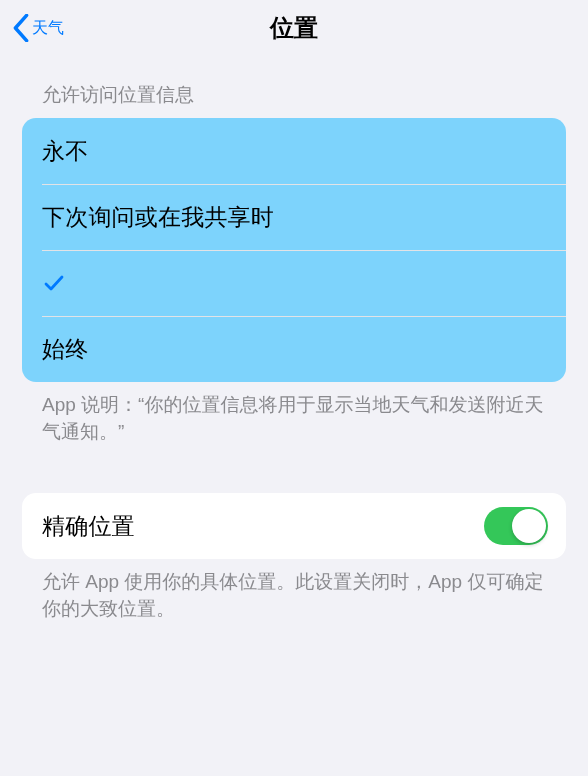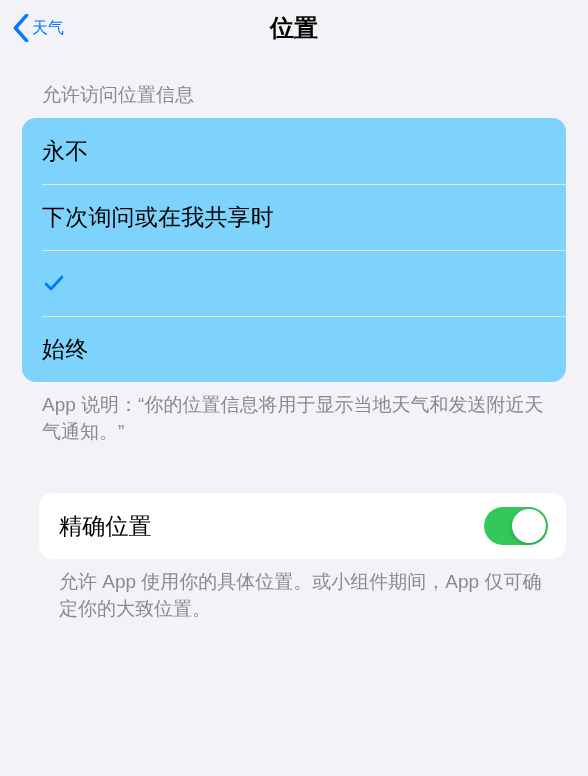--- a/index.html
+++ b/index.html
@@ -89,21 +89,20 @@
     }
     .section-footer {
       font-size: 19px;
       color: #8a8a8e;
       padding: 10px 20px 0 20px;
       line-height: 1.4;
     }
     .section2 {
       margin-top: 48px;
       padding: 0 22px;
-      margin-left: 17px;
     }
     .toggle-row {
       background: #fff;
       border-radius: 14px;
       display: flex;
       align-items: center;
       justify-content: space-between;
       padding: 14px 18px 14px 20px;
       min-height: 64px;
     }
@@ -171,14 +170,14 @@
   <div class="section-footer">App 说明：“你的位置信息将用于显示当地天气和发送附近天气通知。”</div>
 </div>
 
 <div class="section2">
   <div class="toggle-row">
     <span class="list-item-label">精确位置</span>
     <div class="switch on">
       <div class="switch-knob"></div>
     </div>
   </div>
-  <div class="section-footer">允许 App 使用你的具体位置。或小组件期间，App 仅可确定你的大致位置。</div>
+  <div class="section-footer">允许 App 使用你的具体位置。此设置关闭时，App 仅可确定你的大致位置。</div>
 </div>
 
 </body></html>

